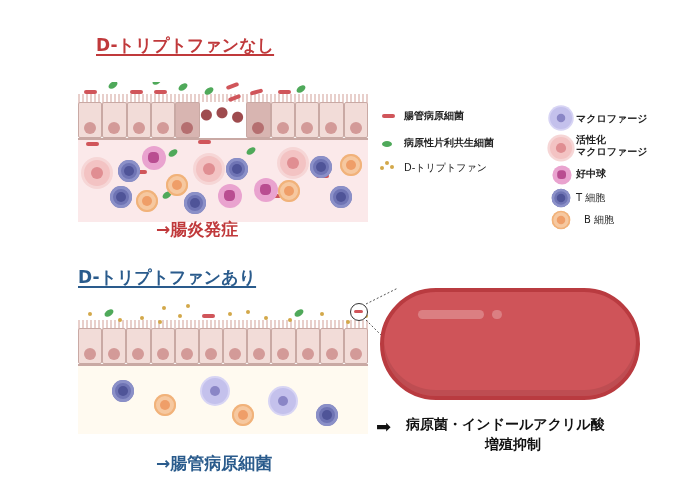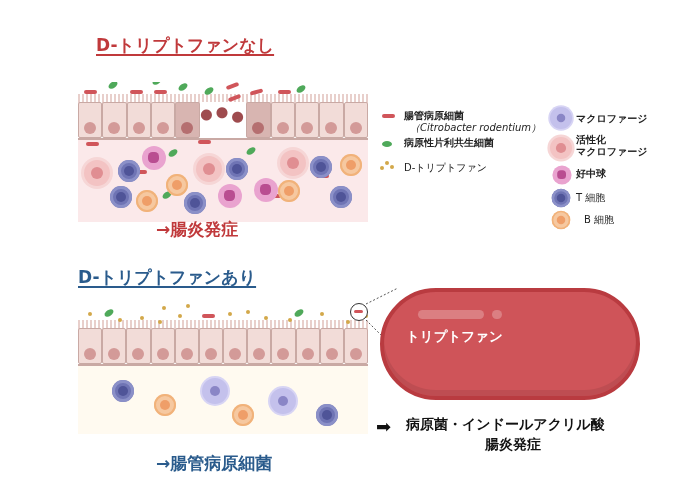--- a/index.html
+++ b/index.html
@@ -118,21 +118,20 @@
   <div class="cell tcell" style="left:232px;top:74px;"></div>
   <div class="cell bcell" style="left:262px;top:72px;"></div>
   <div class="cell tcell" style="left:252px;top:104px;"></div>
 </div>
 
 <div class="abs result t-red" style="left:156px;top:218px;">→腸炎発症</div>
 
 <div class="abs" style="left:380px;top:82px;width:310px;height:130px;margin-top:27px;">
   <div class="bact" style="left:2px;top:5px;"></div>
   <div class="abs legend-text" style="left:24px;top:0;">腸管病原細菌</div>
-  <div class="abs legend-text light" style="left:30px;top:12px;font-style:italic;">（Citrobacter rodentium）</div>
   <div class="green" style="left:2px;top:32px;transform:none;"></div>
   <div class="abs legend-text" style="left:24px;top:27px;">病原性片利共生細菌</div>
   <div class="abs" style="left:0;top:52px;width:14px;height:10px;">
     <div class="dot" style="left:0;top:5px;"></div>
       <div class="dot" style="left:5px;top:0;"></div>
       <div class="dot" style="left:10px;top:4px;"></div>
   </div>
   <div class="abs legend-text light" style="left:24px;top:52px;">D-トリプトファン</div>
 
   <div class="cell mac" style="left:168px;top:-4px;transform:scale(0.85);"></div>
@@ -220,21 +219,20 @@
 <div class="magnifier"></div>
 <svg class="abs" style="left:360px;top:286px;" width="40" height="60">
   <line x1="6" y1="18" x2="38" y2="2" stroke="#555" stroke-width="1" stroke-dasharray="2,2"></line>
   <line x1="6" y1="34" x2="30" y2="58" stroke="#555" stroke-width="1" stroke-dasharray="2,2"></line>
 </svg>
 
 <div class="bubble">
   <div class="hl1"></div>
     <div class="hl2"></div>
   <div class="txt">
-    <div>トリプトファン</div>
   </div>
 </div>
 
 <div class="abs" style="left:376px;top:416px;font-size:18px;color:#111;">➡</div>
 <div class="abs" style="left:406px;top:416px;font-size:14px;font-weight:bold;color:#111;white-space:nowrap;">病原菌・インドールアクリル酸</div>
-<div class="abs" style="left:485px;top:436px;font-size:14px;font-weight:bold;color:#111;white-space:nowrap;">腸炎発症</div>
+<div class="abs" style="left:485px;top:436px;font-size:14px;font-weight:bold;color:#111;white-space:nowrap;">増殖抑制</div>
 
 <div class="abs result t-blue" style="left:156px;top:452px;">→腸管病原細菌</div>
 
 </body></html>

